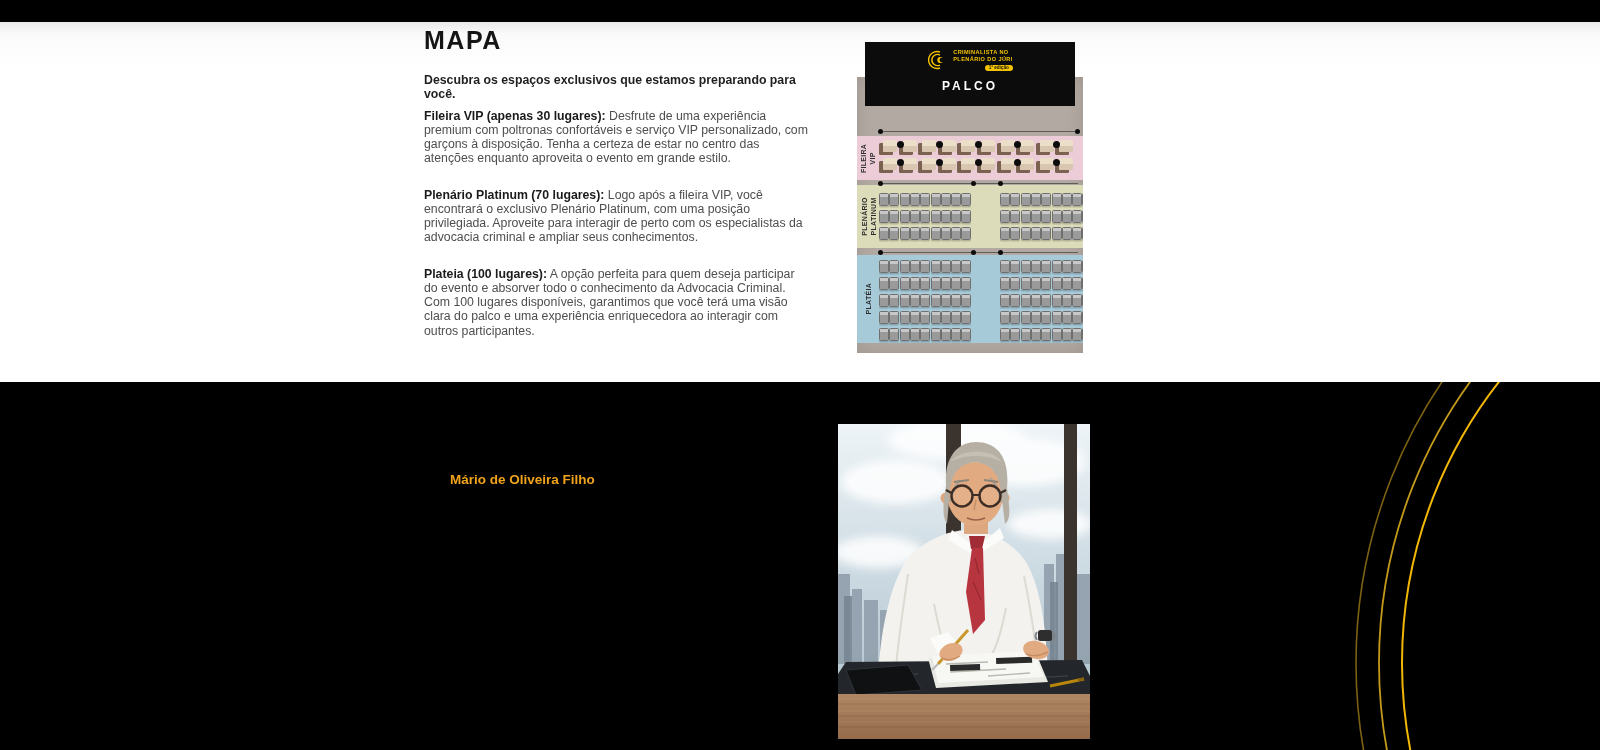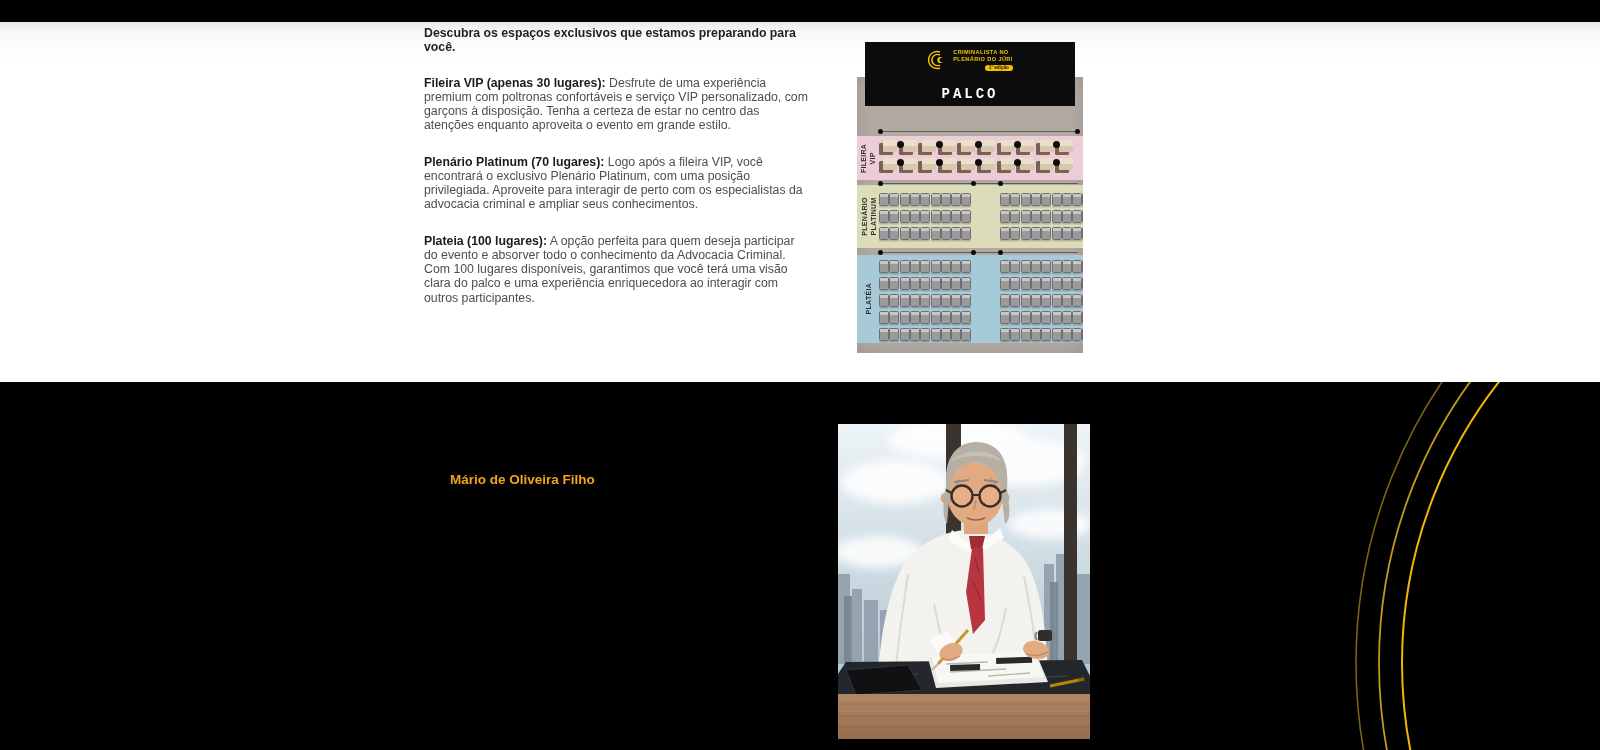--- a/index.html
+++ b/index.html
@@ -12,38 +12,38 @@
   .white-section{
     position:absolute;left:0;top:22px;width:1600px;height:360px;
     background:linear-gradient(to bottom,#e9e9e9 0px,#fafafa 12px,#ffffff 45px,#ffffff 100%);
   }
   .copy-col{position:absolute;left:424px;top:4px;width:386px;}
   .copy-col h1{
     margin:0 0 18px 0;font-size:25px;font-weight:800;letter-spacing:1.5px;color:#151515;
   }
   .copy-col p{margin:0;font-size:12.3px;line-height:1.16;}
   .intro{color:#1f1f1f;font-weight:700;}
-  .intro.first{margin-bottom:21px;}
+  .intro.first{margin-bottom:7px;}
   .intro.second{margin-bottom:30px;}
   .tier{margin-bottom:22px !important;color:#4e4e4e;font-weight:400;}
   .tier .lead{color:#1b1b1b;font-weight:700;}
   
   .seat-map{position:absolute;left:840px;top:18px;width:243px;height:313px;overflow:hidden;}
   .map-floor{position:absolute;left:17px;top:37px;width:226px;height:276px;background:#b3a9a3;
     box-shadow:inset 0 0 18px rgba(0,0,0,.12);}
   .stage-banner{
     position:absolute;left:25px;top:2px;width:210px;height:64px;background:#0c0c0c;z-index:3;
     display:flex;flex-direction:column;align-items:center;justify-content:flex-start;
   }
   .logo-row{display:flex;align-items:center;gap:4px;margin-top:7px;}
   .logo-text{display:flex;flex-direction:column;align-items:flex-start;}
   .logo-text .ln{font-size:5.6px;font-weight:700;color:#f5c400;letter-spacing:.4px;line-height:1.25;}
   .logo-badge{align-self:flex-end;background:#f5c400;color:#111;font-size:4.6px;font-weight:700;
     padding:0.5px 4px;border-radius:4px;margin-top:1.5px;}
-  .stage-label{margin-top:15px;color:#fff;font-size:14px;font-weight:700;letter-spacing:3px;font-family:Liberation Mono, monospace;}
+  .stage-label{margin-top:8px;color:#fff;font-size:12px;font-weight:700;letter-spacing:3px;}
   .band{position:absolute;left:0;width:226px;}
   .band-label{position:absolute;left:0;top:0;bottom:0;width:24px;display:flex;align-items:center;justify-content:center;}
   .band-label span{transform:rotate(-90deg);font-size:7px;font-weight:700;color:#2e2e2e;
     letter-spacing:.3px;line-height:1.35;white-space:pre-line;text-align:center;}
   .seat{position:absolute;border-radius:1.5px;}
   .divline{position:absolute;height:1px;background:#4a4a4a;opacity:.8;}
   .dot{position:absolute;border-radius:50%;background:#0c0c0c;}
   
   .black-section{position:absolute;left:0;top:382px;width:1600px;height:368px;background:#000;}
   .arcs-svg{position:absolute;left:0;top:0;pointer-events:none;}
@@ -55,20 +55,21 @@
   .qmark.close{font-size:24px;transform:translateY(-6px);margin-left:4px;line-height:0;}
   .quote-author{margin-top:24px;color:#f0a31b;font-size:13.5px;font-weight:700;}
   .photo-frame{position:absolute;left:838px;top:42px;width:252px;height:315px;overflow:hidden;background:#cfd9df;}
 </style>
 </head>
 <body>
 
 <div class="white-section">
 
   <div class="copy-col">
+    <h1>MAPA</h1>
     <p class="intro first">Descubra os espaços exclusivos que estamos preparando para você.</p>
 
     <p class="tier"><span class="lead">Fileira VIP (apenas 30 lugares):</span><span> Desfrute de uma experiência premium com poltronas confortáveis e serviço VIP personalizado, com garçons à disposição. Tenha a certeza de estar no centro das atenções enquanto aproveita o evento em grande estilo.</span></p>
 
     <p class="tier"><span class="lead">Plenário Platinum (70 lugares):</span><span> Logo após a fileira VIP, você encontrará o exclusivo Plenário Platinum, com uma posição privilegiada. Aproveite para interagir de perto com os especialistas da advocacia criminal e ampliar seus conhecimentos.</span></p>
 
     <p class="tier"><span class="lead">Plateia (100 lugares):</span><span> A opção perfeita para quem deseja participar do evento e absorver todo o conhecimento da Advocacia Criminal. Com 100 lugares disponíveis, garantimos que você terá uma visão clara do palco e uma experiência enriquecedora ao interagir com outros participantes.</span></p>
   </div>
 
   <div class="seat-map">

